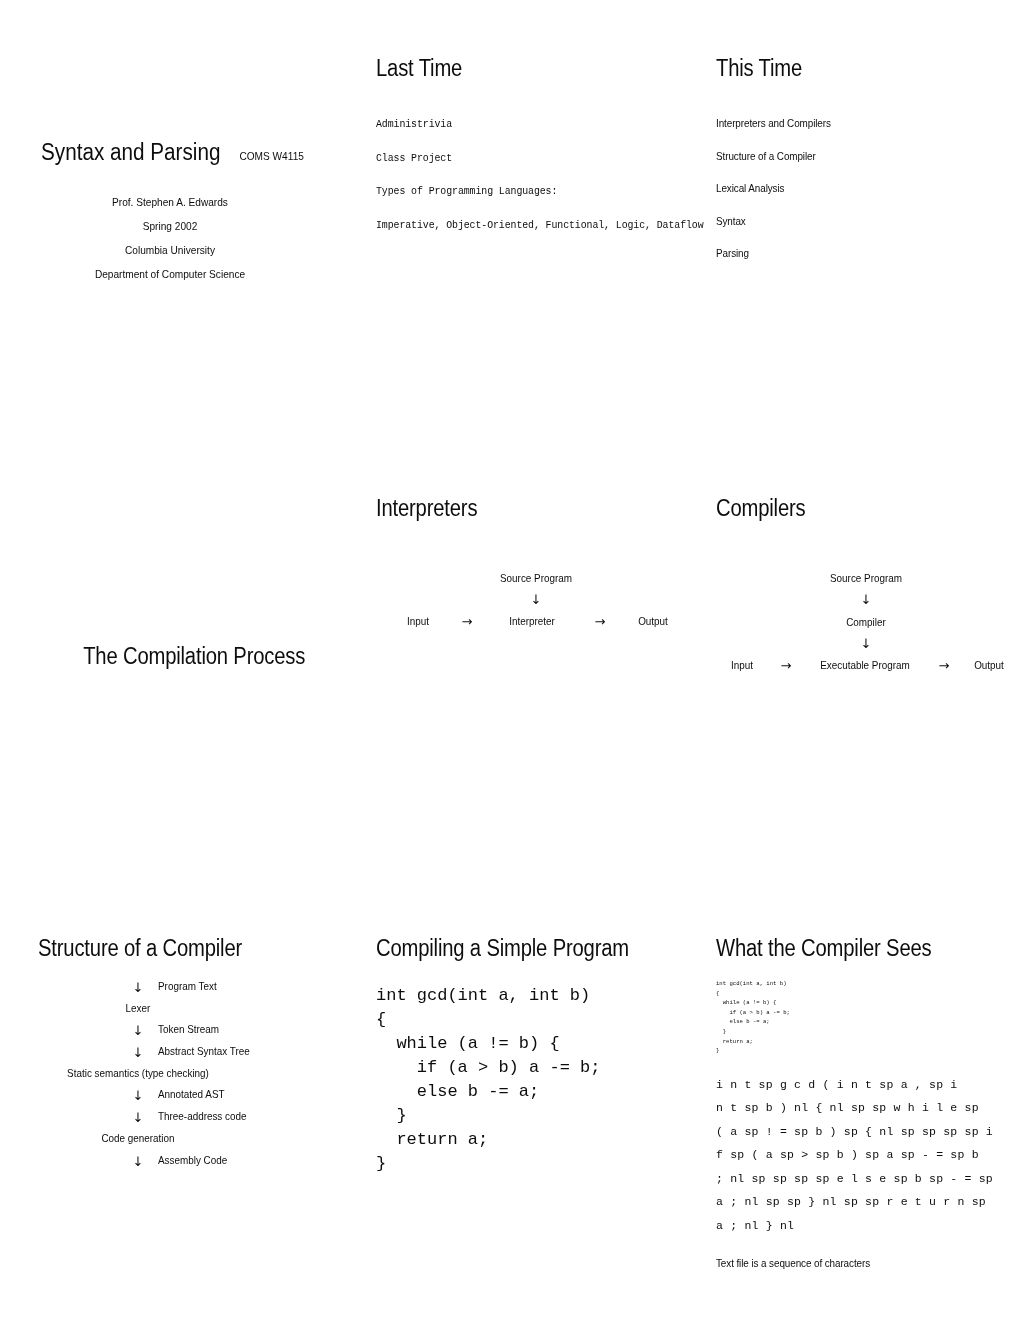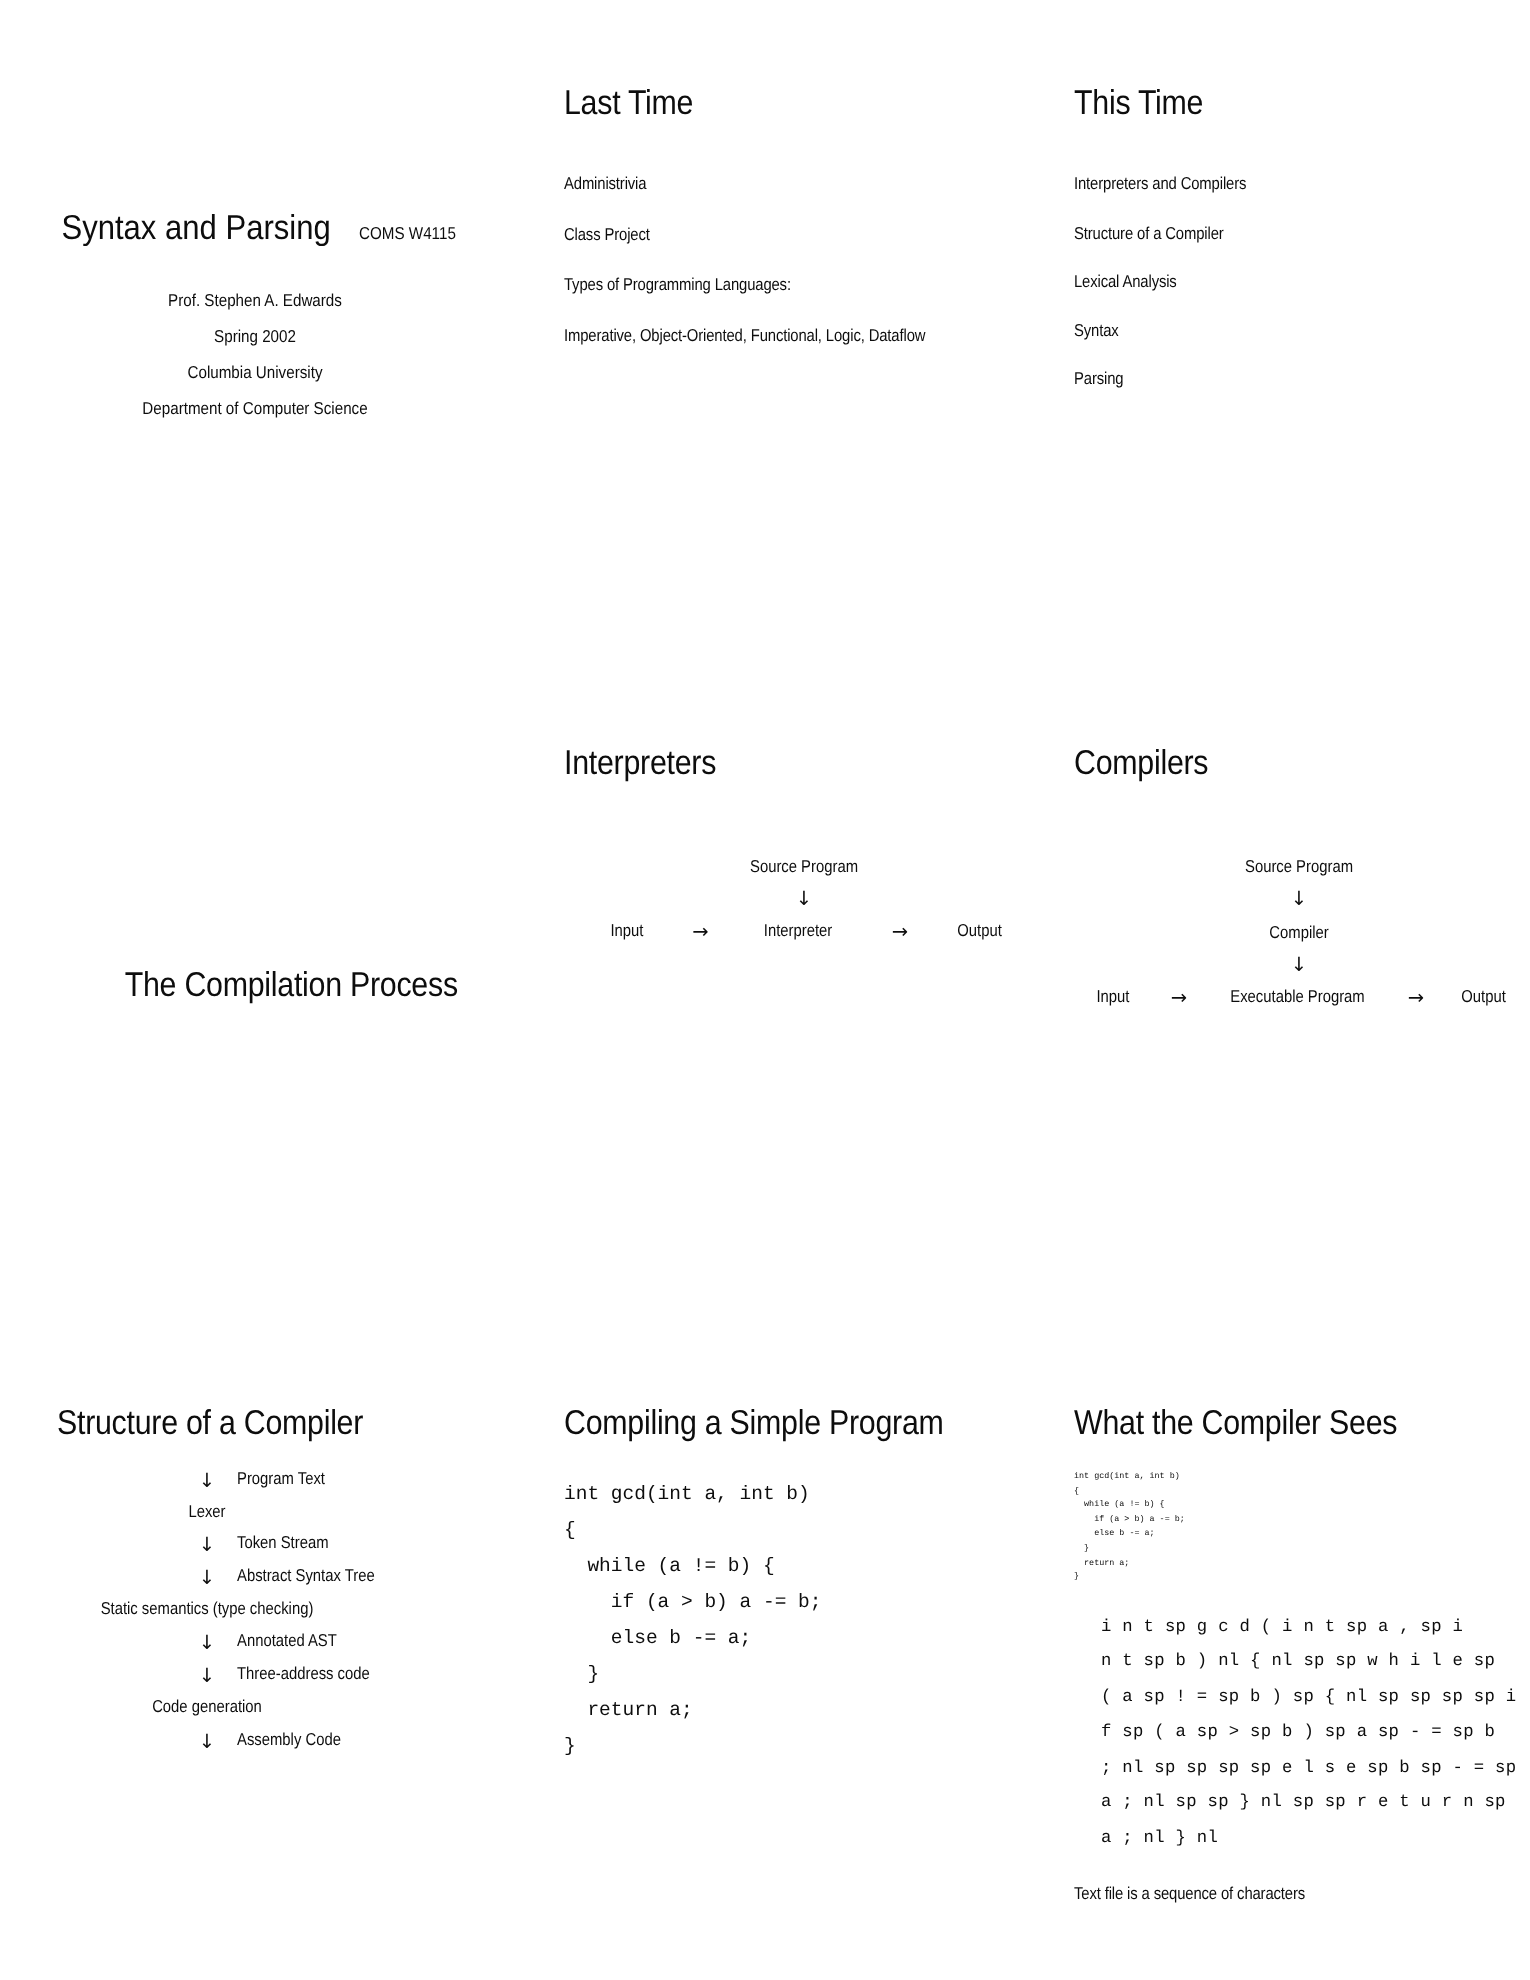--- a/index.html
+++ b/index.html
@@ -40,21 +40,21 @@
   }
   .sub-line {
     font-size: 11.5px;
     transform: scaleX(0.86);
     transform-origin: center center;
     white-space: nowrap;
     text-align: center;
   }
   .mono {
     font-family: "Liberation Mono", "DejaVu Sans Mono", monospace;
-    font-size: 13px;
+    font-size: 17px;
     white-space: pre;
     letter-spacing: 0px;
   }
   .mono-tiny {
     font-family: "Liberation Mono", "DejaVu Sans Mono", monospace;
     font-size: 5.6px;
     white-space: pre;
     line-height: 9.6px;
   }
   .mono-chars {
@@ -94,21 +94,21 @@
   }
   #slide-title .author-block div {
     font-size: 11.5px;
     transform: scaleX(0.88);
     display: block;
     white-space: nowrap;
     line-height: 24px;
   }
   
   #slide-lasttime { left: 376px; top: 55px; width: 320px; }
-  #slide-lasttime .bullets { margin-top: 25px; }
+  #slide-lasttime .bullets { margin-top: 25px; font-family: Liberation Mono, monospace; }
   #slide-lasttime .bullets .body-line { line-height: 33.5px; }
   
   #slide-thistime { left: 716px; top: 55px; width: 300px; }
   #slide-thistime .bullets { margin-top: 25px; }
   #slide-thistime .bullets .body-line { line-height: 32.6px; }
   
   #slide-process { left: 20px; top: 643px; width: 300px; text-align: right; }
   #slide-process .title-big { display: inline-block; }
   
   #slide-interp { left: 376px; top: 495px; width: 320px; }
@@ -156,21 +156,21 @@
     transform: scaleX(0.86);
     transform-origin: left center;
     white-space: nowrap;
   }
   
   #slide-simple { left: 376px; top: 935px; width: 320px; }
   #slide-simple .code { margin-top: 22px; line-height: 24px; }
   
   #slide-sees { left: 716px; top: 935px; width: 300px; }
   #slide-sees .tinycode { margin-top: 17px; }
-  #slide-sees .charseq { margin-top: 17px; margin-left: 18px; }
+  #slide-sees .charseq { margin-top: 17px; }
   #slide-sees .caption { margin-top: 20px; }
 </style>
 </head>
 <body>
 
 <div class="slide" id="slide-title">
   <div class="maintitle">Syntax and Parsing</div>
   <div class="course">COMS W4115</div>
   <div class="author-block">
     <div>Prof. Stephen A. Edwards</div>

